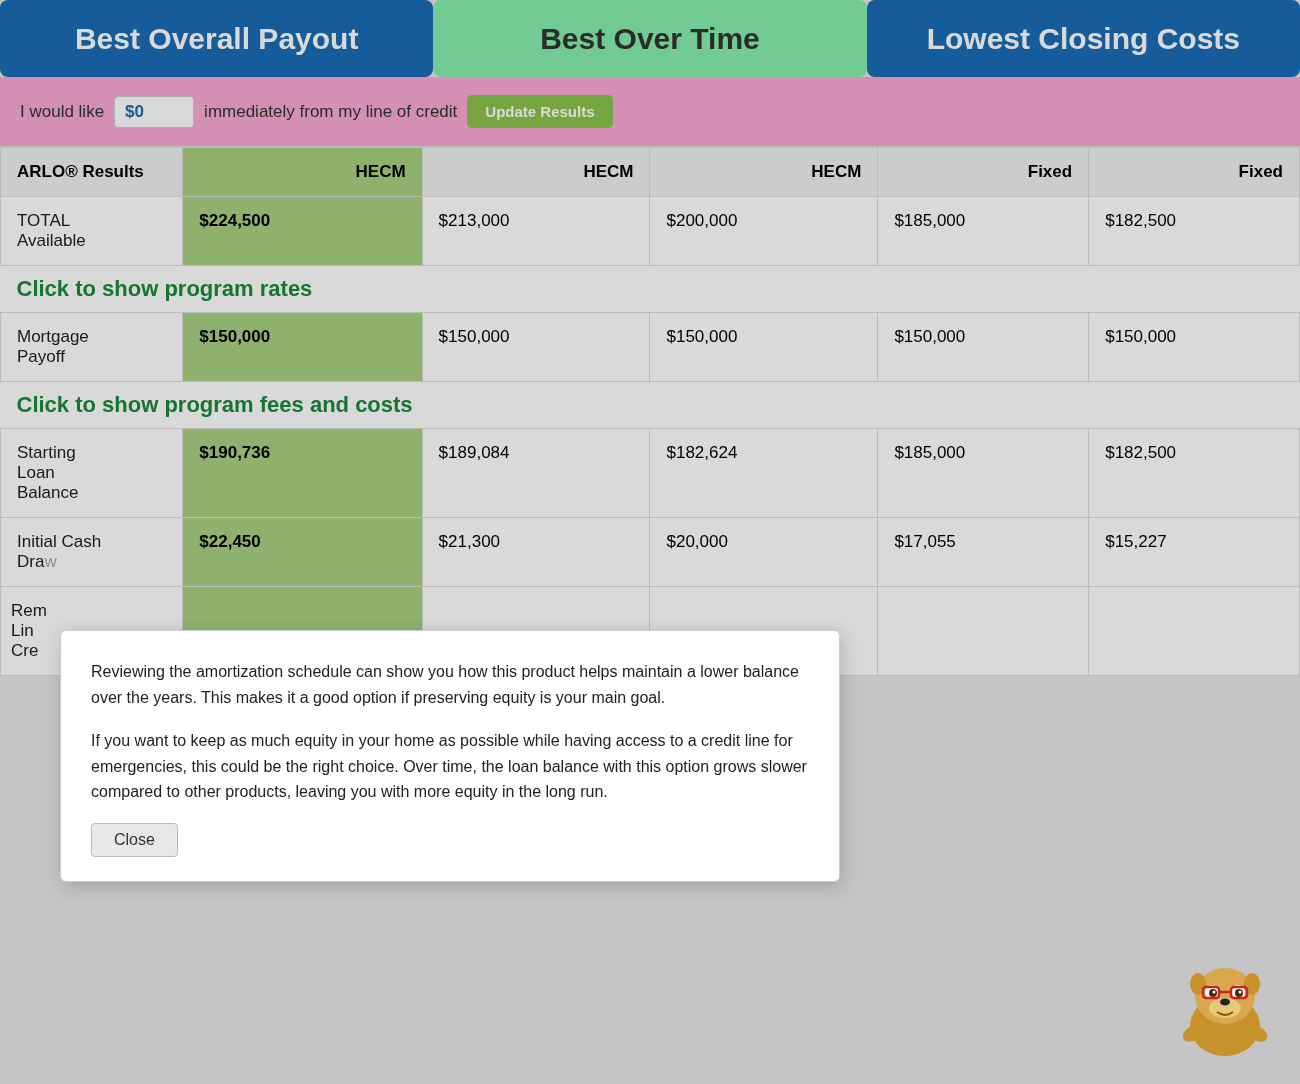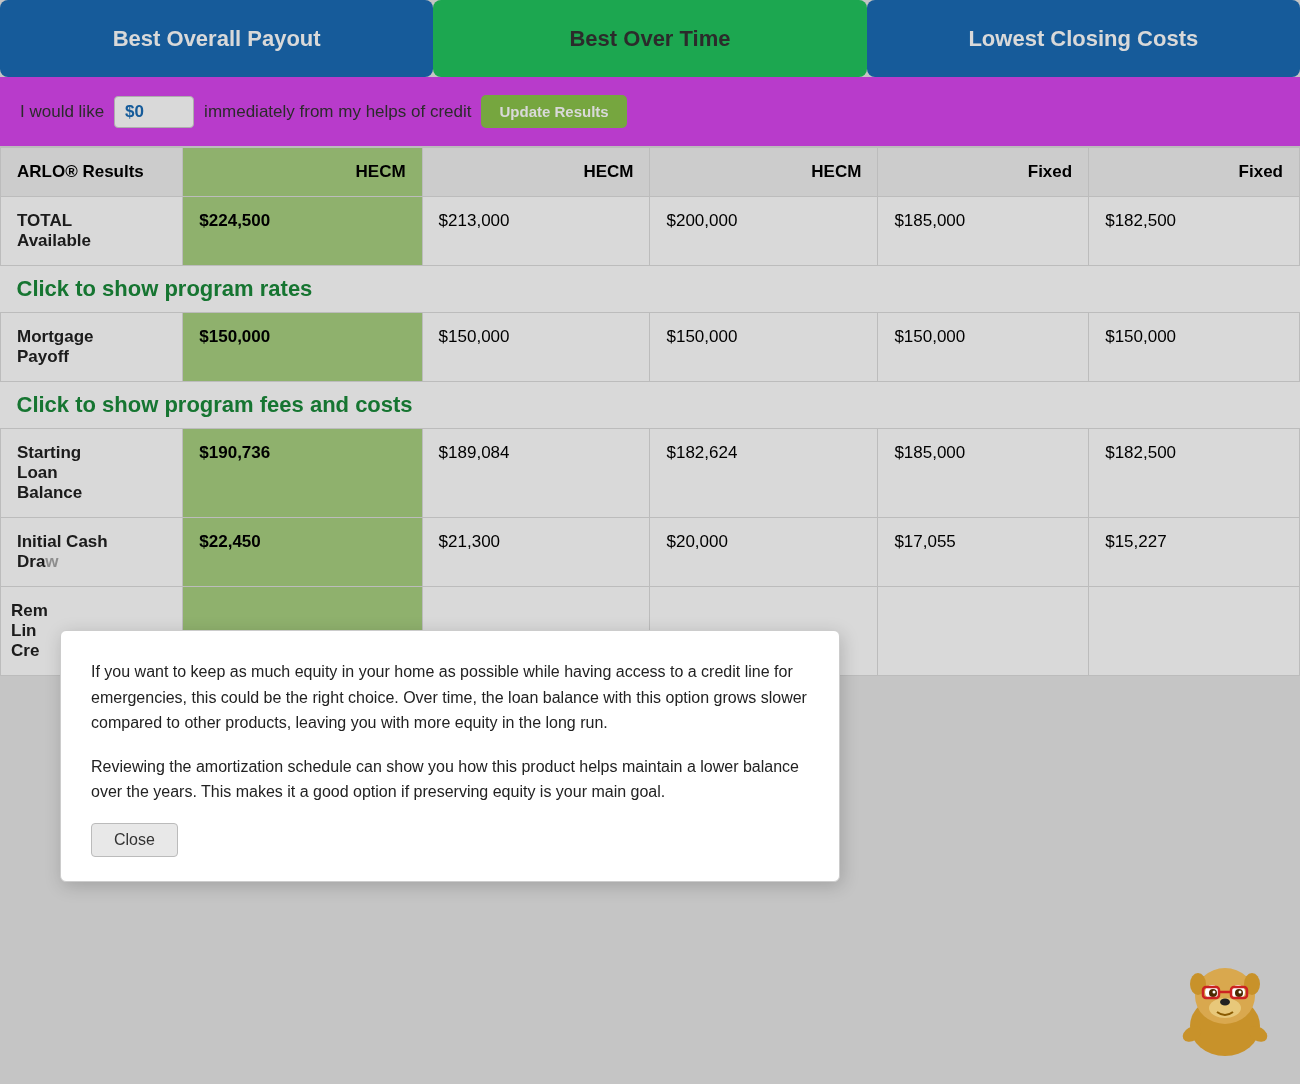--- a/index.html
+++ b/index.html
@@ -16,45 +16,45 @@
     .tabs-bar {
       display: flex;
       width: 100%;
       height: 77px;
     }
     .tab-btn {
       flex: 1;
       display: flex;
       align-items: center;
       justify-content: center;
-      font-size: 22px;
+      font-size: 30px;
       font-weight: bold;
       cursor: pointer;
       border: none;
       outline: none;
     }
     .tab-btn.active-blue {
       background: #1a6cb5;
       color: #fff;
       border-radius: 8px 8px 8px 8px;
     }
     .tab-btn.active-green {
-      background: #22c55e;
+      background: #86efac;
       color: #333;
       border-radius: 8px 8px 8px 8px;
     }
     .tab-btn.blue {
       background: #1a6cb5;
       color: #fff;
       border-radius: 8px 8px 8px 8px;
     }
 
     
     .credit-row {
-      background: #d946ef;
+      background: #f9a8d4;
       padding: 18px 20px;
       display: flex;
       align-items: center;
       gap: 10px;
       font-size: 17px;
       color: #333;
       border-bottom: 1px solid #ddd;
     }
     .credit-input {
       border: 1px solid #ccc;
@@ -97,21 +97,21 @@
     .results-table th {
       background: #f0f0f0;
       font-weight: bold;
       text-align: right;
     }
     .results-table th.first-col {
       background: #f0f0f0;
       text-align: left;
     }
     .results-table td.first-col {
-      font-weight: bold;
+      font-weight: normal;
       color: #222;
       background: #fff;
       margin-left: 48px;
     }
     .results-table td.highlight {
       background: #a8d080;
       font-weight: bold;
     }
     .results-table td.normal {
       background: #fff;
@@ -194,21 +194,21 @@
 
 <div class="tabs-bar">
   <button class="tab-btn active-blue">Best Overall Payout</button>
   <button class="tab-btn active-green">Best Over Time</button>
   <button class="tab-btn blue">Lowest Closing Costs</button>
 </div>
 
 <div class="credit-row">
   <span>I would like</span>
   <input class="credit-input" type="text" value="$0" style="">
-  <span>immediately from my helps of credit</span>
+  <span>immediately from my line of credit</span>
   <button class="update-btn">Update Results</button>
 </div>
 
 <div class="main-content">
   <table class="results-table">
     <colgroup>
       <col style="width:160px">
       <col style="width:210px">
       <col style="width:200px">
       <col style="width:200px">
@@ -283,22 +283,22 @@
         <td class="normal"></td>
         <td class="normal"></td>
         <td class="normal"></td>
       </tr>
     </tbody>
   </table>
 </div>
 
 <div class="popup-overlay">
   <div class="popup-box">
+    <p>Reviewing the amortization schedule can show you how this product helps maintain a lower balance over the years. This makes it a good option if preserving equity is your main goal.</p>
     <p>If you want to keep as much equity in your home as possible while having access to a credit line for emergencies, this could be the right choice. Over time, the loan balance with this option grows slower compared to other products, leaving you with more equity in the long run.</p>
-    <p>Reviewing the amortization schedule can show you how this product helps maintain a lower balance over the years. This makes it a good option if preserving equity is your main goal.</p>
     <button class="close-btn">Close</button>
   </div>
 </div>
 
 <div class="mascot">
   <svg viewBox="0 0 110 110" width="110" height="110">
 
     <ellipse cx="55" cy="72" rx="35" ry="30" fill="#c8922a"></ellipse>
 
     <ellipse cx="55" cy="42" rx="30" ry="28" fill="#d9a84e"></ellipse>

